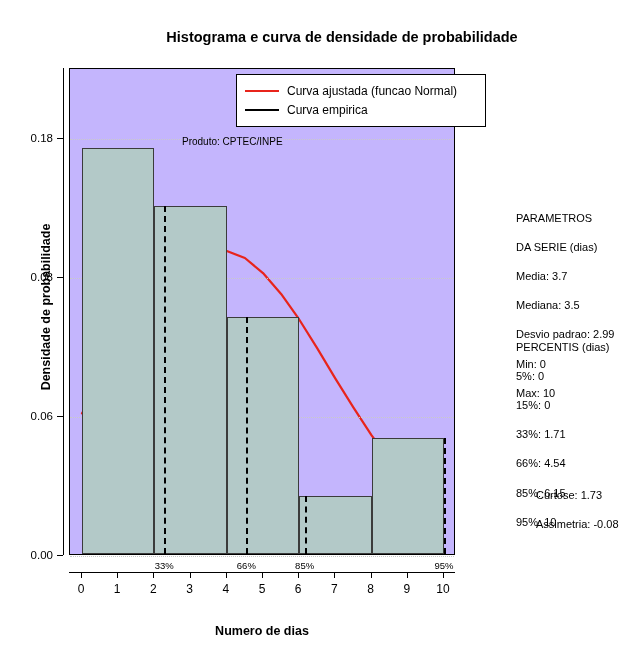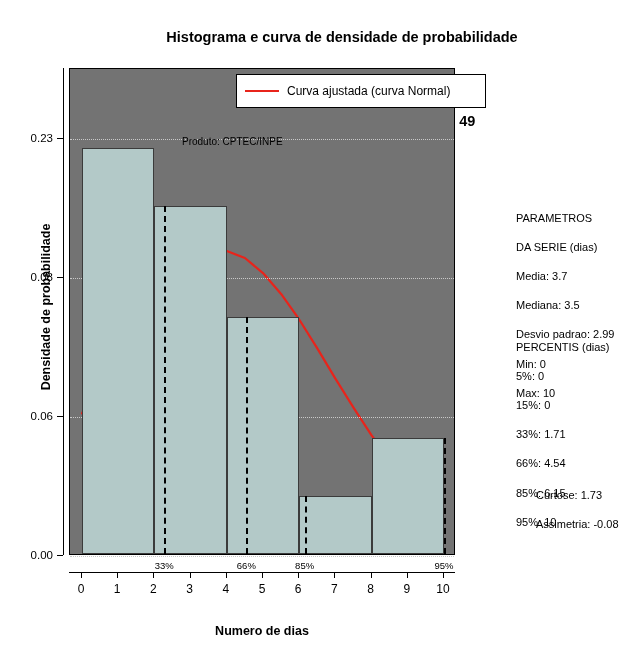--- a/index.html
+++ b/index.html
@@ -23,21 +23,21 @@
   }
   .title-l1, .title-l2, .title-l3 { display:block;padding-left:44px; }
 
   
   .plot-frame {
     position:absolute;
     left:69px; top:68px;
     width:386px; height:487px;
     border:1px solid #000000;
     box-sizing:border-box;
-    background:#737373;
+    background:#c4b5fd;
   }
 
   .plot-inner { position:absolute; left:0; top:0; right:0; bottom:0; }
 
   
   .gridline {
     position:absolute;
     left:0; width:100%;
     height:0;
     border-top:1px dotted #c9c9c9;
@@ -193,21 +193,21 @@
     <div class="y-tick" style="top: 415.857px;"></div>
     <div class="y-lab-wrap" style="top: 415.857px;">
       <div class="y-lab">0.06</div>
     </div>
     <div class="y-tick" style="top: 276.714px;"></div>
     <div class="y-lab-wrap" style="top: 276.714px;">
       <div class="y-lab">0.08</div>
     </div>
     <div class="y-tick" style="top: 137.571px;"></div>
     <div class="y-lab-wrap" style="top: 137.571px;">
-      <div class="y-lab">0.23</div>
+      <div class="y-lab">0.18</div>
     </div>
   </div>
 
 <div class="plot-frame">
   <div class="plot-inner" id="plot-inner">
     <svg class="curve" id="curve-svg" width="386" height="487" viewBox="0 0 386 487">
         <polyline points="12.00,344.38 30.10,315.39 48.20,285.24 66.30,256.25 84.40,229.59 102.50,207.55 120.60,191.32 138.70,183.20 156.80,182.05 174.90,189.00 193.00,204.08 211.10,224.95 229.20,250.46 247.30,279.45 265.40,309.59 283.50,338.58 301.60,366.41 319.70,390.76 337.80,411.63 355.90,429.02 374.00,442.94" fill="none" stroke="#e8241b" stroke-width="2.2" stroke-linejoin="round" stroke-linecap="round"></polyline>
       </svg>
   <div class="gridline" style="top: 487px;"></div>
       <div class="gridline" style="top: 347.857px;"></div>
@@ -252,21 +252,25 @@
     <div class="x-tick" style="left: 406.8px;"></div>
     <div class="x-lab" style="left: 406.8px;">9</div>
     <div class="x-tick" style="left: 443px;"></div>
     <div class="x-lab" style="left: 443px;">10</div>
   </div>
 <div class="x-title">Numero de dias</div>
 
 <div class="legend">
   <div class="legend-row">
     <span class="legend-key fit"></span>
-    <span class="legend-text">Curva ajustada (curva Normal)</span>
+    <span class="legend-text">Curva ajustada (funcao Normal)</span>
+  </div>
+  <div class="legend-row">
+    <span class="legend-key emp"></span>
+    <span class="legend-text">Curva empirica</span>
   </div>
 </div>
 
 <div class="produto">Produto: CPTEC/INPE</div>
 
 <div class="side side-params">
   <span class="side-line">PARAMETROS</span>
   <span class="side-line">DA SERIE (dias)</span>
   <span class="side-line">Media: 3.7</span>
   <span class="side-line">Mediana: 3.5</span>

